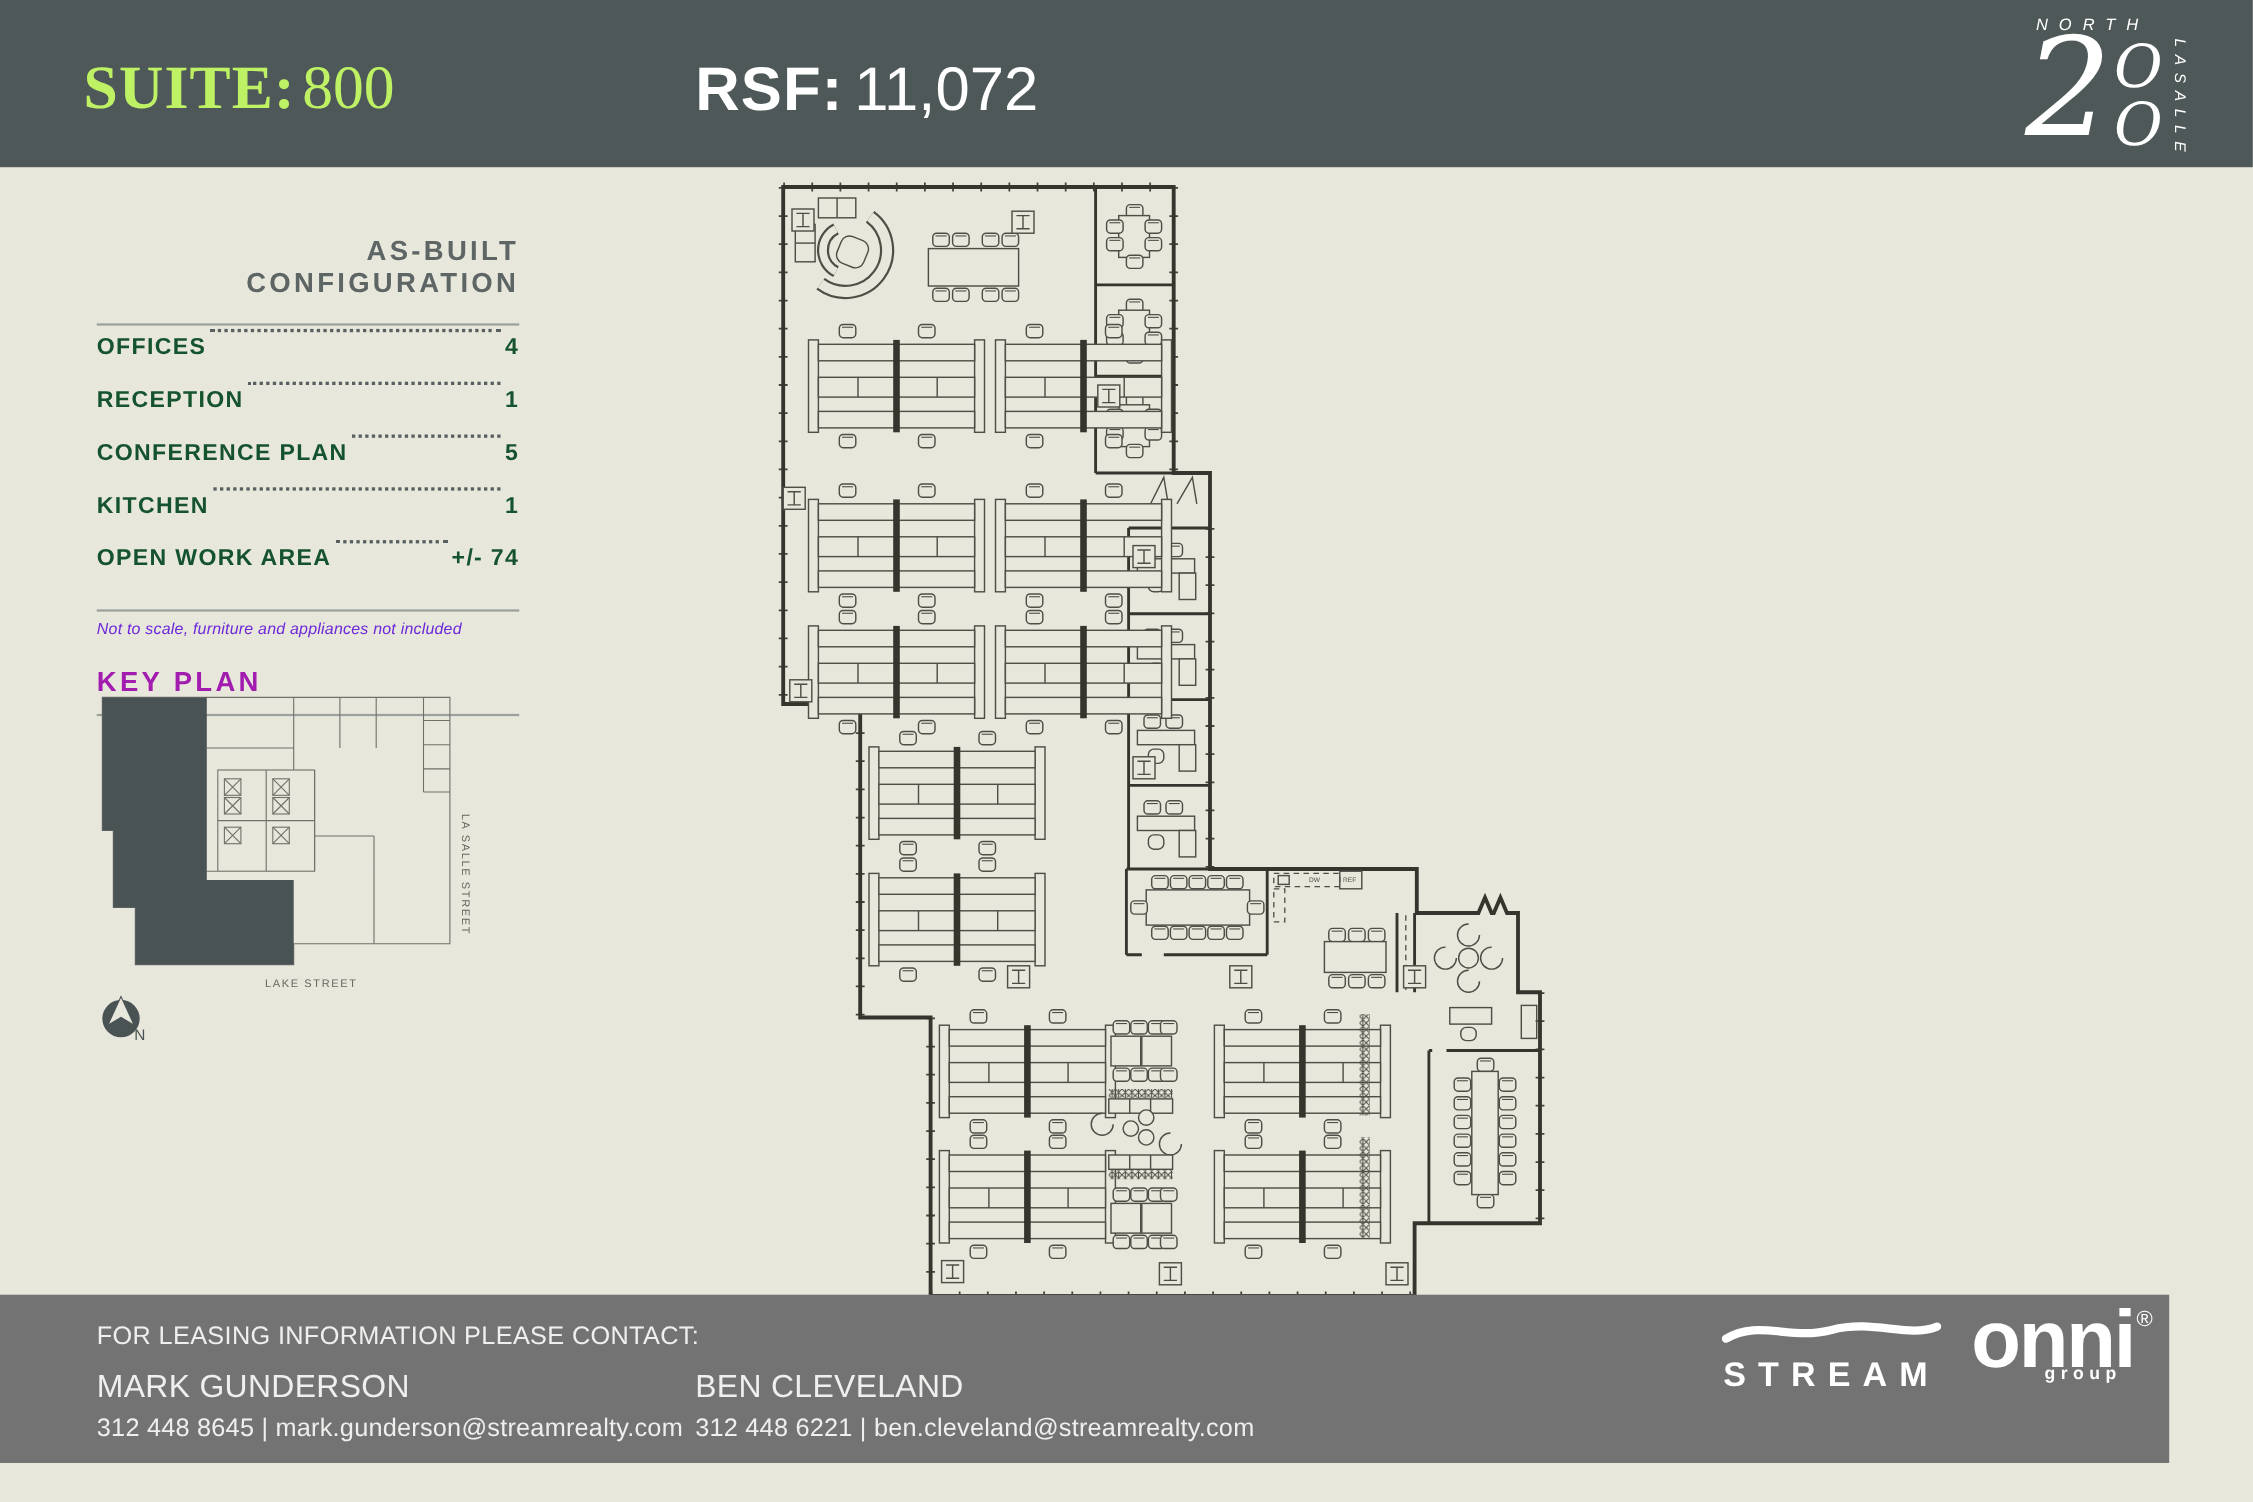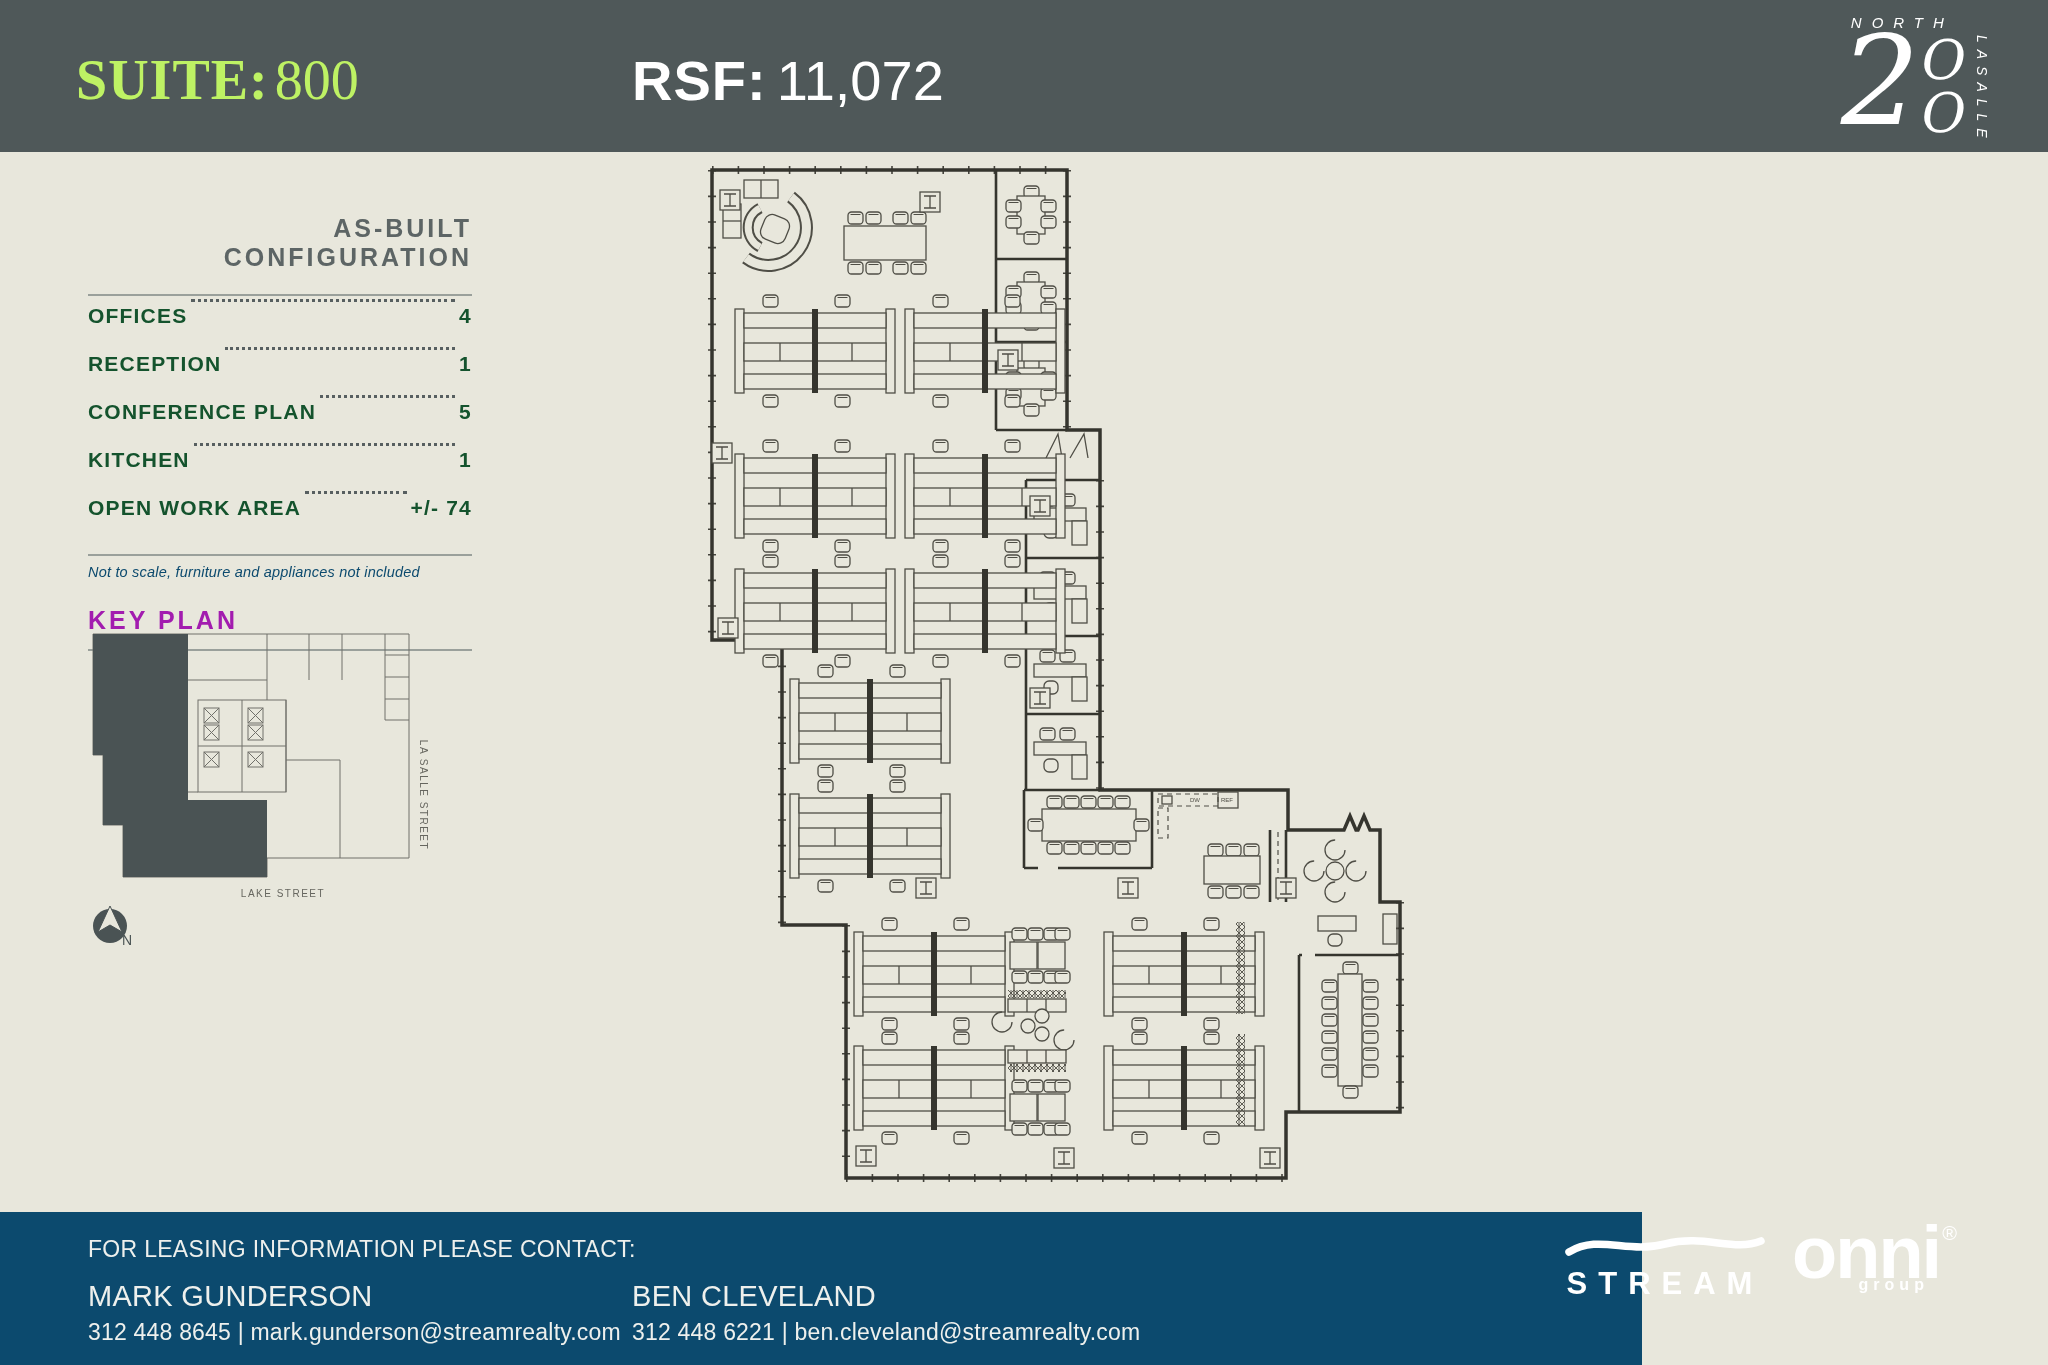--- a/index.html
+++ b/index.html
@@ -25,37 +25,37 @@
   
   .sidebar{position:absolute;left:88px;top:214px;width:384px;color:#5d6565;}
   .cfg-title{font-size:25px;font-weight:bold;letter-spacing:3px;color:#5d6565;text-align:right;}
   .rule{border:none;border-top:2px solid #9aa09b;margin:0;}
   .rule1{margin-top:22px;}
   .cfg-list{margin-top:8px;}
   .cfg-row{display:flex;align-items:flex-start;height:48px;font-size:21px;font-weight:bold;letter-spacing:1.2px;color:#14532d;}
   .cfg-dots{flex:1;border-bottom:3.5px dotted #575f60;margin:0 4px;transform:translateY(-5px);}
   .cfg-val{white-space:nowrap;}
   .rule2{margin-top:10px;}
-  .cfg-note{font-size:14.5px;font-style:italic;color:#0c4a6e;margin-top:8px;letter-spacing:0.2px;}
+  .cfg-note{font-size:14.5px;font-style:italic;color:#6d28d9;margin-top:8px;letter-spacing:0.2px;}
   .keyplan-title{font-size:25px;font-weight:bold;letter-spacing:3px;margin-top:26px;color:#a21caf;}
   .rule3{margin-top:14px;}
   
   .keyplan-svg{position:absolute;left:80px;top:620px;}
   
   .plan-svg{position:absolute;left:690px;top:150px;}
   .plan-svg .wall{stroke:#35352e;stroke-width:3.5;fill:none;}
   .plan-svg .iwall{stroke:#35352e;stroke-width:2.6;fill:none;}
   .plan-svg .furn{stroke:#4f4e46;stroke-width:1.3;fill:#e8e7dc;}
   .plan-svg .furnl{stroke:#4f4e46;stroke-width:1.3;fill:none;}
   .plan-svg .dark{fill:#35352e;}
   .plan-svg .tick{stroke:#45443d;stroke-width:8;stroke-dasharray:1.6 24;fill:none;}
   .plan-svg .dash{stroke:#4f4e46;stroke-width:1.2;fill:none;stroke-dasharray:5 4;}
   .plan-svg text{font-family:"Liberation Sans",sans-serif;fill:#4f4e46;}
   
-  .footbar{position:absolute;left:0;top:1212px;width:1642px;height:153px;background:#0c4a6e;color:#eef0ed;}
+  .footbar{position:absolute;left:0;top:1177px;width:1972px;height:153px;background:#737373;color:#eef0ed;}
   .foot-heading{position:absolute;left:88px;top:24px;font-size:23px;letter-spacing:0.3px;}
   .contact{position:absolute;top:68px;}
   .contact.c0{left:88px;}
   .contact.c1{left:632px;}
   .contact .name{font-size:29px;margin-bottom:6px;letter-spacing:0.3px;}
   .contact .line{font-size:23px;letter-spacing:0.2px;}
   .stream-logo{position:absolute;left:1565px;top:18px;width:200px;text-align:center;}
   .stream-word{color:#fff;font-size:31px;font-weight:bold;letter-spacing:11px;margin-top:2px;}
   .onni-logo{position:absolute;left:1792px;top:4px;color:#fff;}
   .onni-word{font-size:74px;font-weight:800;letter-spacing:-2px;line-height:1;}

